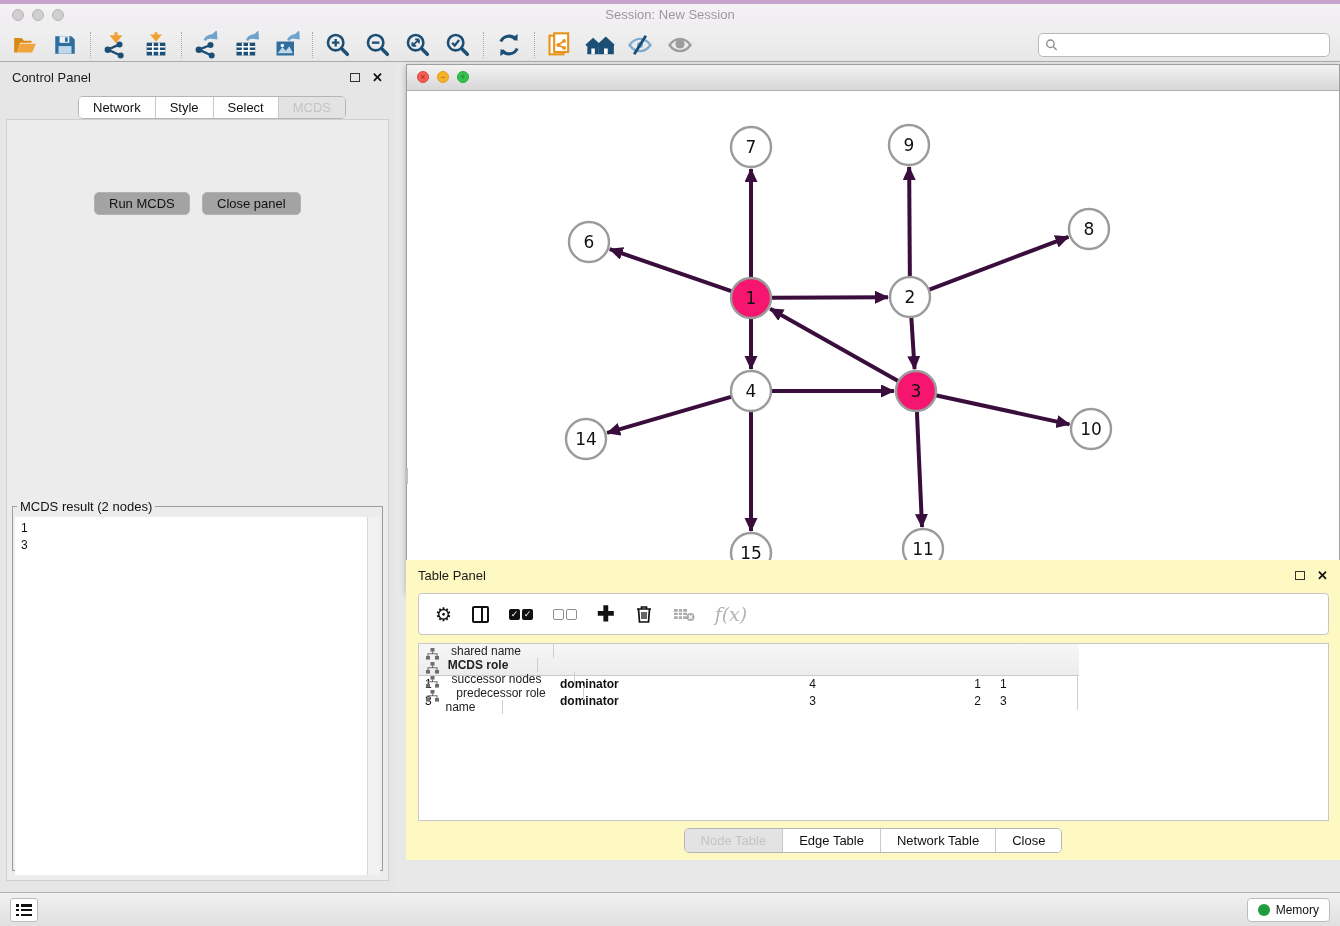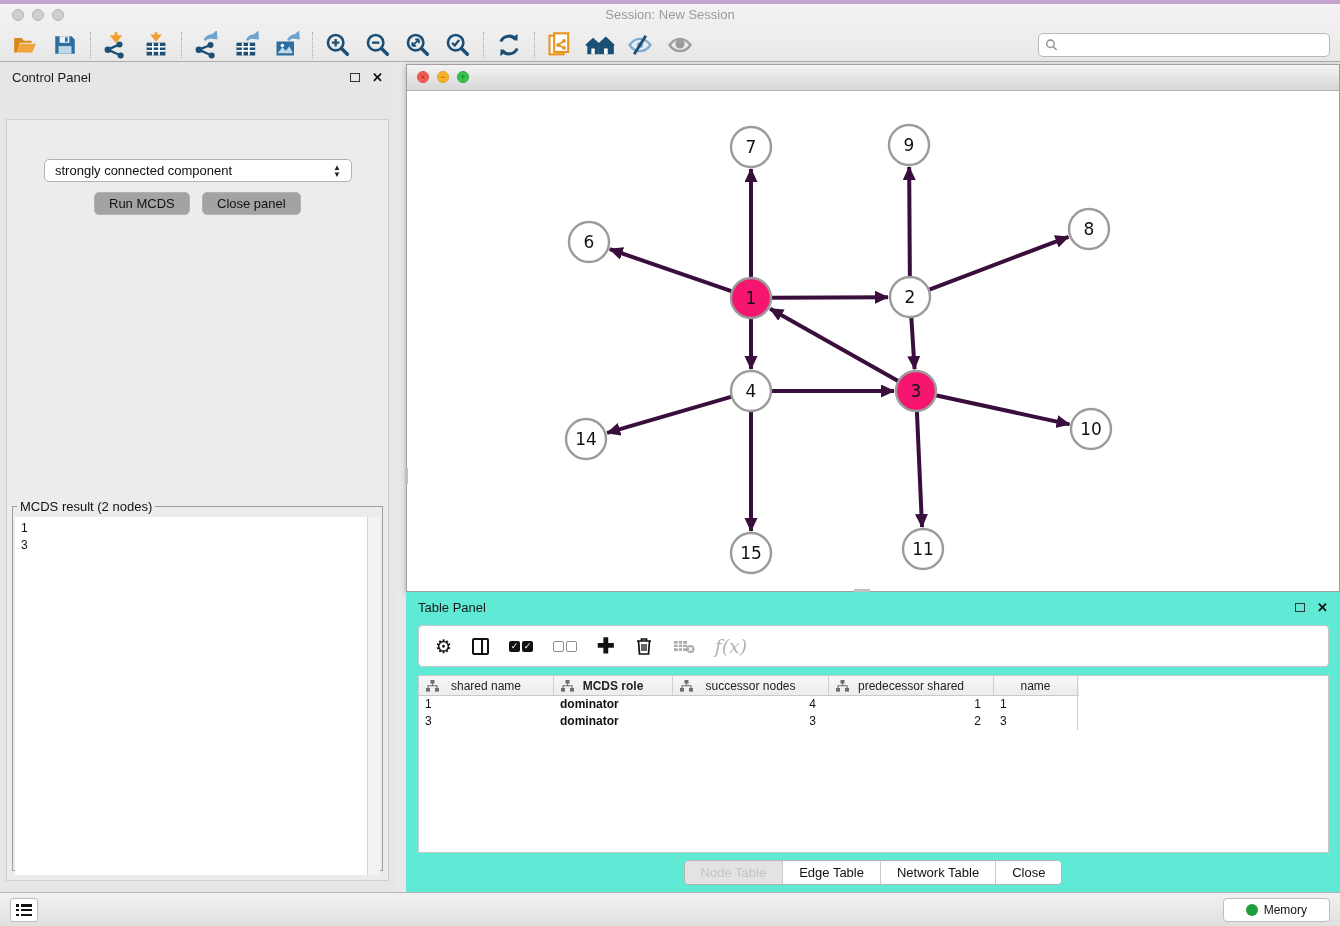--- a/index.html
+++ b/index.html
@@ -67,57 +67,57 @@
     background:#fff; border:1px solid #9f9f9f; box-shadow:0 2px 6px rgba(0,0,0,.25); }
   #net-titlebar { position:absolute; left:0; top:0; width:100%; height:26px;
     background:linear-gradient(#f3f3f3,#d7d7d7); border-bottom:1px solid #b0b0b0; }
   #net-titlebar .lights { left:10px; top:6px; }
   #net-title { position:absolute; left:0; top:5px; width:100%; text-align:center; font-size:13px; color:#111; }
   #net-canvas { position:absolute; left:0; top:26px; width:932px; height:500px; background:#fff; }
   .divider-tick-v { position:absolute; left:405px; top:468px; width:3px; height:16px; background:#c0c0c0; }
   .divider-tick-h { position:absolute; left:854px; top:589px; width:16px; height:3px; background:#c0c0c0; }
 
   
-  #table-panel { position:absolute; left:406px; top:592px; width:934px; height:300px; background:#5eead4; }
+  #table-panel { position:absolute; left:406px; top:560px; width:934px; height:300px; background:#fef9c3; }
   #tp-toolbar { position:absolute; left:12px; top:33px; width:911px; height:42px; background:#fff;
     border:1px solid #c6c6c6; border-radius:4px; display:flex; align-items:center; gap:20px; padding:0 16px; }
   .tp-icon { display:flex; align-items:center; justify-content:center; }
   .gear-glyph { font-size:19px; color:#111; }
   .cols-glyph { width:17px; height:17px; border:2px solid #111; border-radius:2px; position:relative; }
   .cols-glyph::after { content:""; position:absolute; left:50%; top:0; width:2px; height:100%; background:#111; }
   .chk { width:11px; height:11px; border-radius:2px; background:#111; color:#fff; font-size:9px;
     line-height:11px; text-align:center; display:inline-block; }
   .unchk { width:11px; height:11px; border-radius:2px; border:1.5px solid #8f8f8f; display:inline-block; background:#fff; }
   .plus-glyph { font-size:21px; font-weight:bold; color:#111; line-height:18px; }
   .fx-glyph { font-size:19px; color:#b3b3b3; font-style:italic; font-family:"DejaVu Serif", serif; }
   #tp-table { position:absolute; left:12px; top:83px; width:911px; height:178px; background:#fff;
     border:1px solid #c9c9c9; overflow:hidden; }
-  #tp-header { display:flex; height:20px; background:linear-gradient(#f7f7f7,#ececec);
-    border-bottom:1px solid #c9c9c9; width:660px; }
+  #tp-header { display:flex; height:32px; background:linear-gradient(#f7f7f7,#ececec);
+    border-bottom:1px solid #c9c9c9; width:660px;flex-direction:column; }
   .th { display:flex; align-items:center; justify-content:center; gap:5px; font-size:12px; color:#222;
     border-right:1px solid #cfcfcf; position:relative; }
   .th .hicon { position:absolute; left:7px; top:4px; }
   .c0{width:135px;} .c1{width:119px;font-weight:bold;} .c2{width:156px;} .c3{width:165px;} .c4{width:84px; border-right:1px solid #cfcfcf;}
   .tr { display:flex; height:17px; font-size:12px; color:#111; }
   .td { padding:1px 6px; }
   .td.right { text-align:right; padding-right:13px; }
   #tp-tabs { position:absolute; left:0; top:268px; width:100%; display:flex; justify-content:center; }
   #tp-tabs .seg { padding:4px 16px; }
 
   
   #status-bar { position:absolute; left:0; top:892px; width:1340px; height:34px;
     background:linear-gradient(#f1f1f1,#e0e0e0); border-top:1px solid #b3b3b3; }
   #console-btn { position:absolute; left:10px; top:5px; width:28px; height:24px; background:#fff;
     border:1px solid #bdbdbd; border-radius:3px; display:flex; align-items:center; justify-content:center; }
   .list-glyph { width:16px; height:12px; display:flex; flex-direction:column; justify-content:space-between; }
   .list-glyph i { display:block; height:2.5px; background:#111; position:relative; margin-left:5px; }
   .list-glyph i::before { content:""; position:absolute; left:-5px; top:0; width:3px; height:2.5px; background:#111; }
   #memory-btn { position:absolute; right:10px; top:5px; height:24px; background:#fff;
     border:1px solid #bdbdbd; border-radius:4px; display:flex; align-items:center; gap:6px;
-    padding:0 22px; font-size:12px; color:#111; }
+    padding:0 10px; font-size:12px; color:#111; }
   #memory-dot { width:12px; height:12px; border-radius:50%; background:#1f9e3d; }
 </style>
 </head>
 <body>
 
 <div id="titlebar">
   <div class="accent"></div>
   <div class="lights">
     <span class="light"></span>
     <span class="light"></span>
@@ -274,23 +274,25 @@
 </div>
 
 <div id="control-panel">
   <div class="panel-titlebar">
     <span>Control Panel</span>
     <span class="spacer"></span>
     <span class="float-icon"></span>
     <span class="close-icon">✕</span>
   </div>
   <div id="cp-body"></div>
-  <div id="opt-select">
-    <span>strongly connected component</span>
-    <span class="stepper">▲<br>▼</span>
+  <div class="segmented" id="cp-tabs">
+    <span class="seg">Network</span>
+    <span class="seg">Style</span>
+    <span class="seg">Select</span>
+    <span class="seg active">MCDS</span>
   </div>
   <button class="btn" id="run-btn">Run MCDS</button>
   <button class="btn" id="closepanel-btn">Close panel</button>
   <fieldset id="result-box">
     <legend>MCDS result (2 nodes)</legend>
     <div style="position:relative; width:100%; height:100%;">
       <div id="result-text">
           <div>1</div>
           <div>3</div>
         </div>
@@ -446,21 +448,21 @@
           </svg>
         <span>successor nodes</span>
       </div>
       <div class="th c3">
         <svg class="hicon" width="13" height="12" viewBox="0 0 13 12">
             <rect x="4.5" y="0" width="4" height="3.6" fill="#6e6e6e"></rect>
             <path d="M6.5 3.6v2.2M2 8V5.8h9V8" stroke="#6e6e6e" stroke-width="1.1" fill="none"></path>
             <rect x="0" y="8" width="4" height="3.6" fill="#6e6e6e"></rect>
             <rect x="9" y="8" width="4" height="3.6" fill="#6e6e6e"></rect>
           </svg>
-        <span>predecessor shared</span>
+        <span>predecessor role</span>
       </div>
       <div class="th c4">
         <span>name</span>
       </div>
     </div>
     <div class="tr">
       <div class="td c0">1</div>
       <div class="td c1">dominator</div>
       <div class="td c2 right">4</div>
       <div class="td c3 right">1</div>

